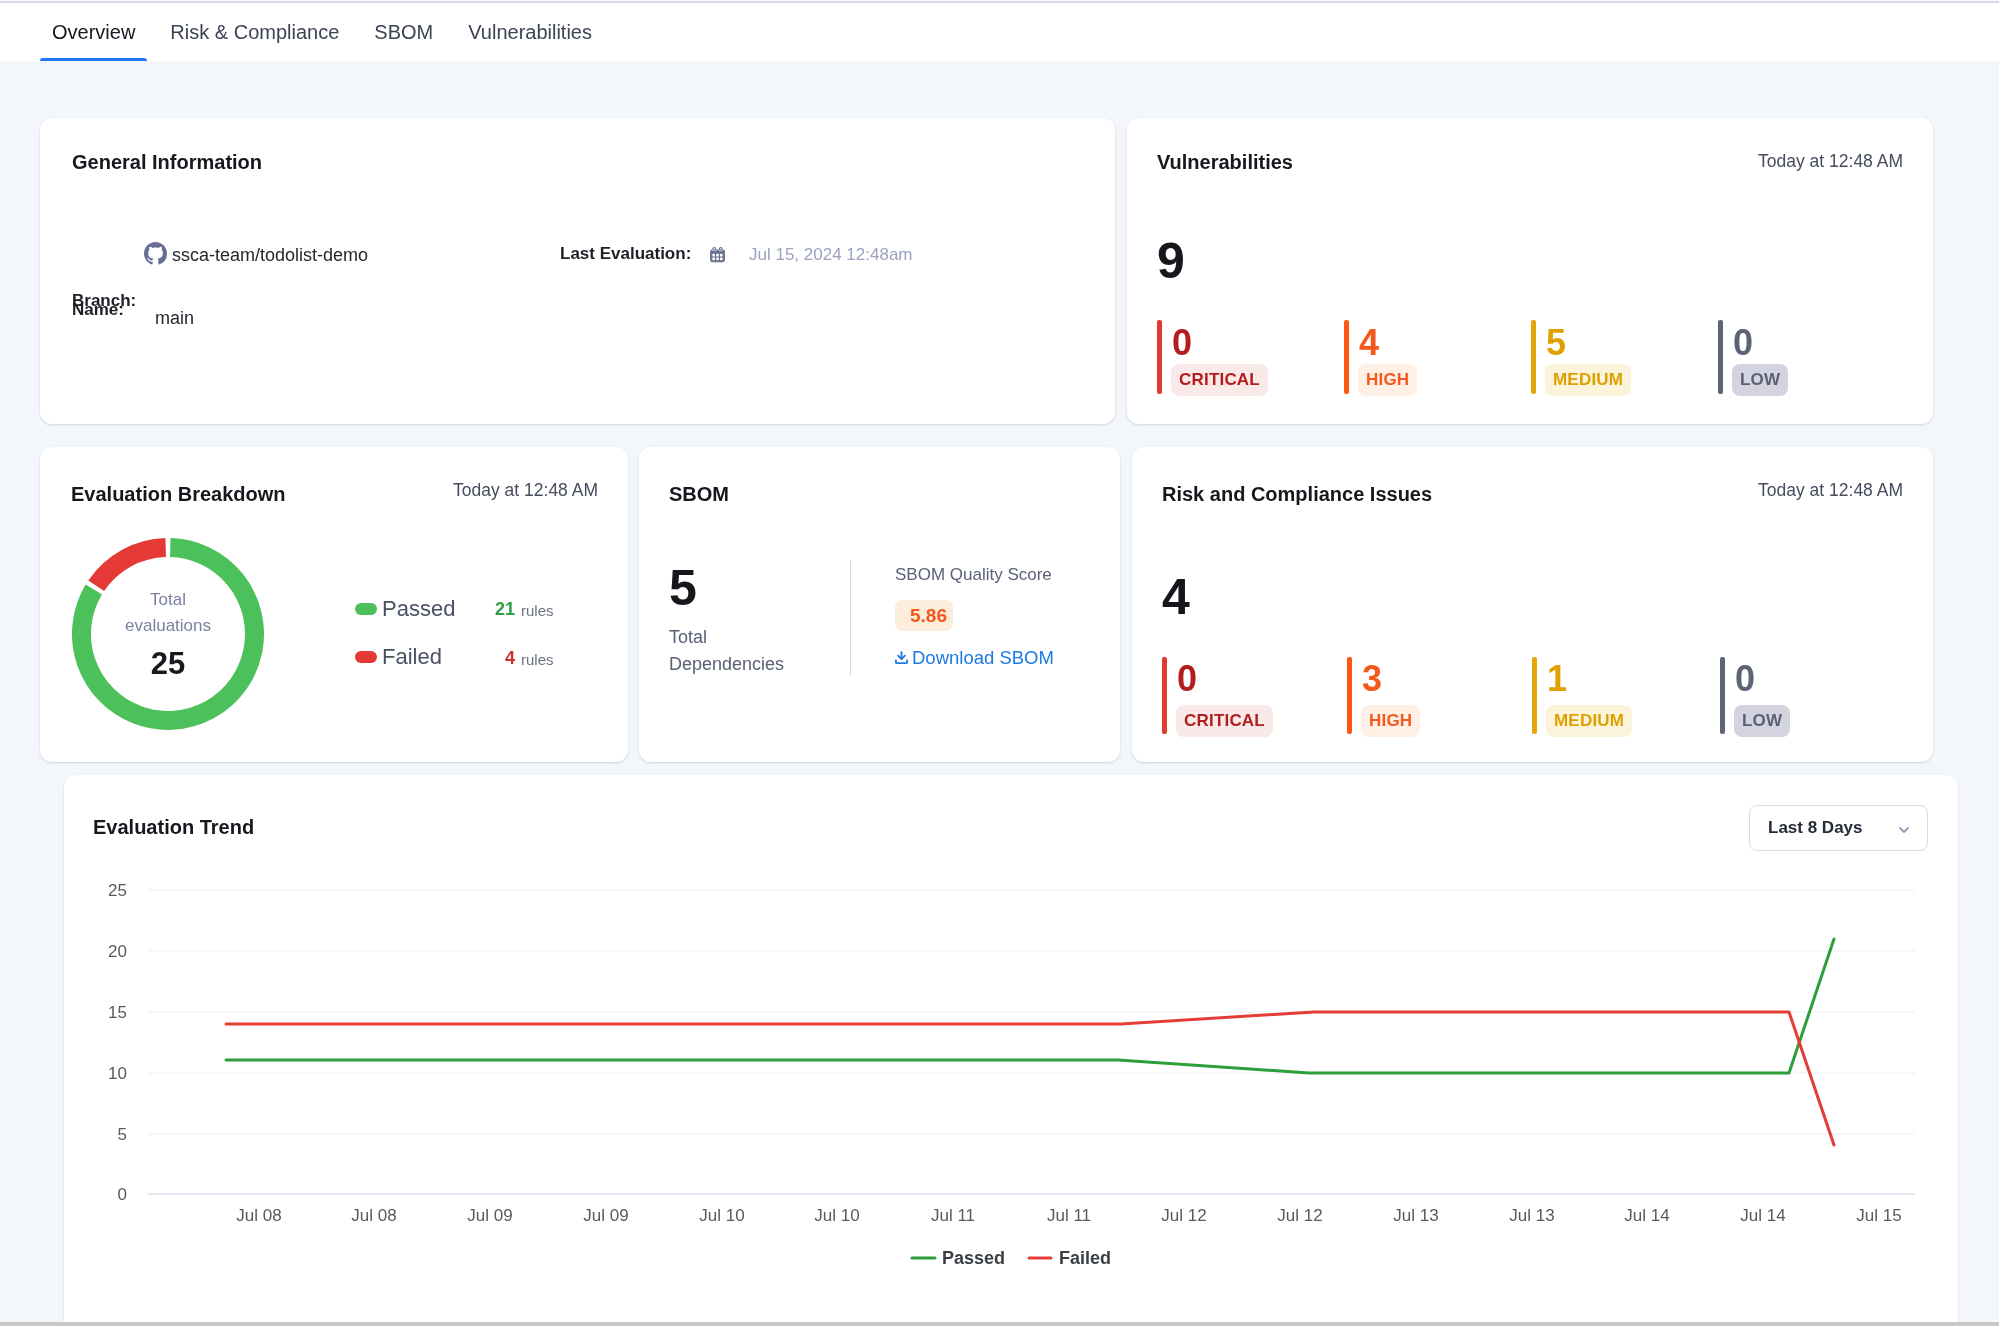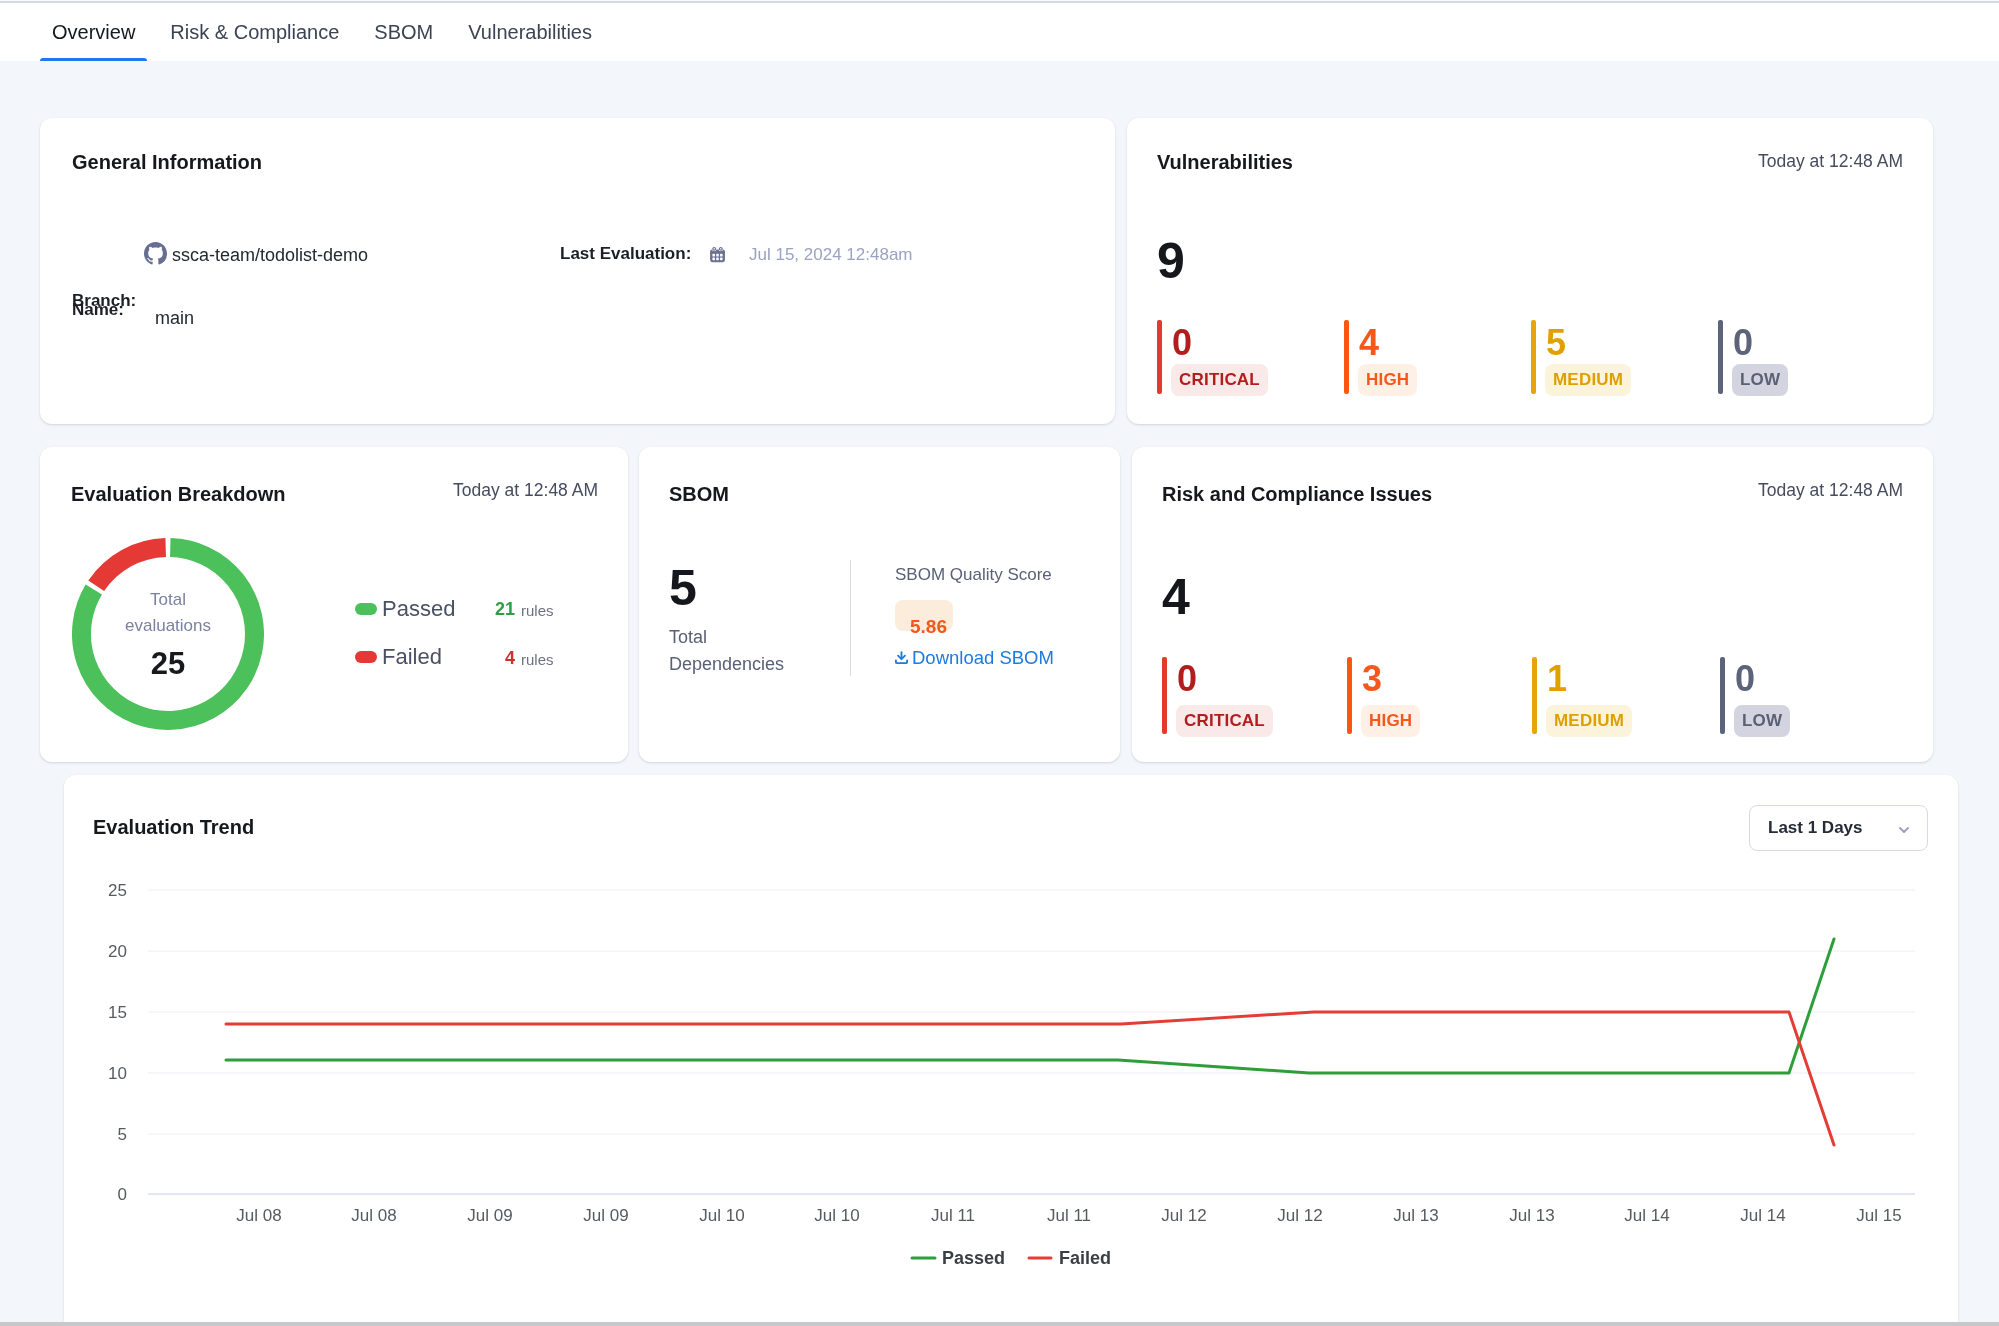--- a/index.html
+++ b/index.html
@@ -109,21 +109,21 @@
   <div class="abs" style="left:420px; top:201px; width:55px; text-align:right; font-size:18px; font-weight:700; color:#d02f2f;">4</div>
   <div class="abs" style="left:481px; top:204px; font-size:15px; color:#6b7280;">rules</div>
 </div>
 
 <div class="card" style="left:639px; top:447px; width:481px; height:315px;">
   <div class="ctitle" style="left:30px; top:36px;">SBOM</div>
   <div class="bignum" style="left:30px; top:112px;">5</div>
   <div class="abs" style="left:30px; top:177px; font-size:18px; color:#5a6176; line-height:27px;">Total<br>Dependencies</div>
   <div class="abs" style="left:211px; top:113px; width:1px; height:116px; background:#d8dae6;"></div>
   <div class="abs" style="left:256px; top:118px; font-size:17px; color:#5a6176;">SBOM Quality Score</div>
-  <div class="abs" style="left:256px; top:153px; height:31px; line-height:31px; padding:11px 6px 0 15px; border-radius:8px; background:#fcecdc; color:#f4581d; font-size:19px; font-weight:700;">5.86</div>
+  <div class="abs" style="left:256px; top:153px; height:31px; line-height:31px; padding:0 6px 0 15px; border-radius:8px; background:#fcecdc; color:#f4581d; font-size:19px; font-weight:700;">5.86</div>
   <svg class="abs" style="left:255px; top:203px;" width="15" height="15" viewBox="0 0 24 24" fill="none" stroke="#1e7ae0" stroke-width="3" stroke-linecap="round" stroke-linejoin="round">
       <path d="M12 3.5 v10"></path>
       <path d="M6.5 9 l5.5 5.5 5.5-5.5"></path>
       <path d="M3 16.5 v2.5 a2 2 0 0 0 2 2 h14 a2 2 0 0 0 2-2 v-2.5"></path>
     </svg>
   <div class="abs" style="left:273px; top:200px; font-size:18.5px; font-weight:500; color:#1e7ae0;">Download SBOM</div>
 </div>
 
 <div class="card" style="left:1132px; top:447px; width:801px; height:315px;">
   <div class="ctitle" style="left:30px; top:36px;">Risk and Compliance Issues</div>
@@ -142,21 +142,21 @@
   <div class="pill" style="left:414px; top:258px; background:#fcf4da; color:#dda000;">MEDIUM</div>
 
   <div class="statbar" style="left:588px; top:210px; height:77px; background:#5d6378;"></div>
   <div class="statnum" style="left:603px; top:211px; color:#5d6378;">0</div>
   <div class="pill" style="left:602px; top:258px; background:#d3d4e0; color:#5b6074;">LOW</div>
 </div>
 
 <div class="card" style="left:40px; top:775px; width:1894px; height:547px; border-radius:12px 12px 0 0;margin-left:24px;">
   <div class="ctitle" style="left:29px; top:41px;">Evaluation Trend</div>
   <div class="abs" style="left:1685px; top:30px; width:179px; height:46px; border:1px solid #d7d9e8; border-radius:8px;">
-    <div class="abs" style="left:18px; top:12px; font-size:17px; font-weight:600; color:#262b38;">Last 1 Days</div>
+    <div class="abs" style="left:18px; top:12px; font-size:17px; font-weight:600; color:#262b38;">Last 8 Days</div>
     <svg class="abs" style="right:16px; top:17px;" width="14" height="14" viewBox="0 0 14 14" fill="none" stroke="#9aa0b8" stroke-width="1.8" stroke-linecap="round" stroke-linejoin="round">
         <path d="M3 5 l4 4 4-4"></path>
       </svg>
   </div>
   <svg class="abs" style="left:0; top:0;" width="1894" height="547" viewBox="0 0 1894 547" fill="none">
     <g stroke="#eceef6" stroke-width="1">
       <line x1="84" y1="115" x2="1851" y2="115"></line>
       <line x1="84" y1="176" x2="1851" y2="176"></line>
       <line x1="84" y1="237" x2="1851" y2="237"></line>
       <line x1="84" y1="298" x2="1851" y2="298"></line>

